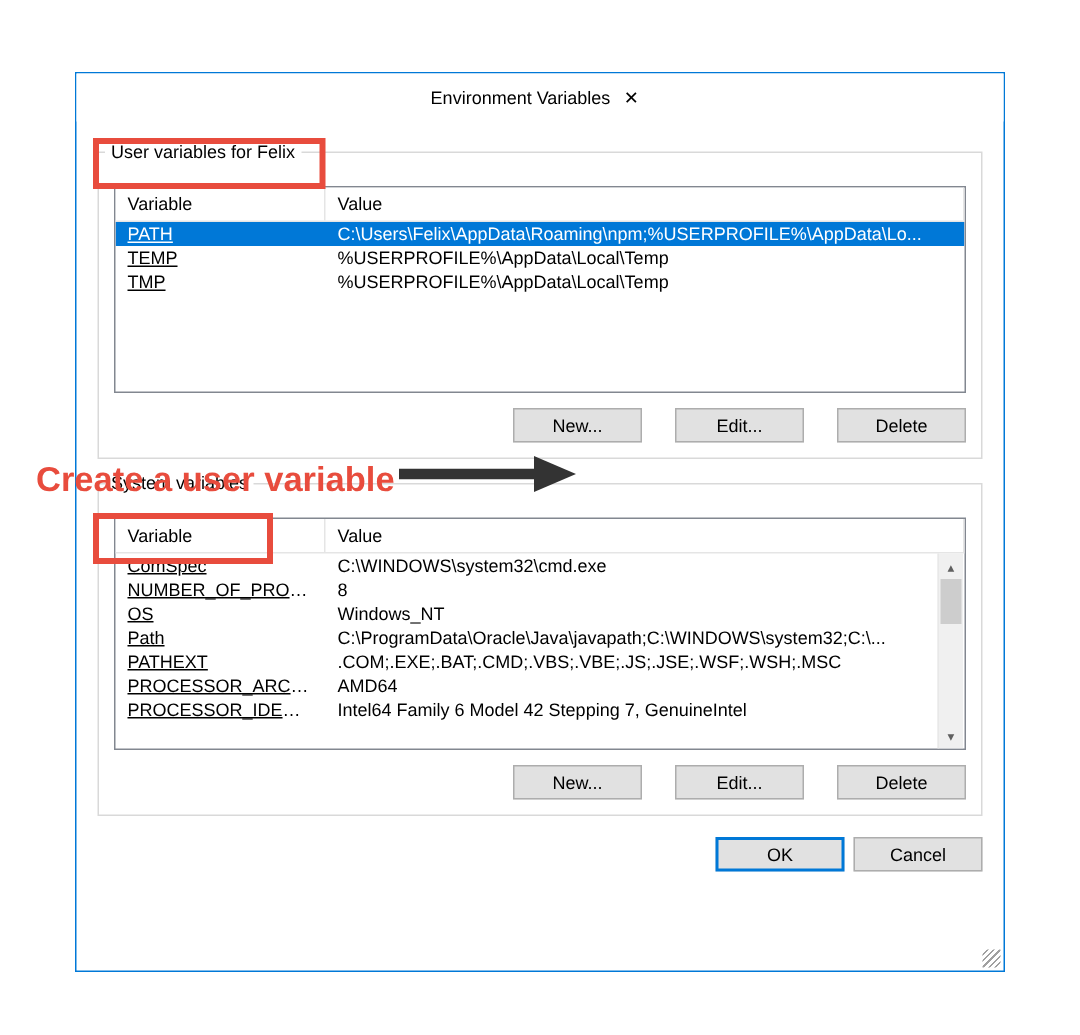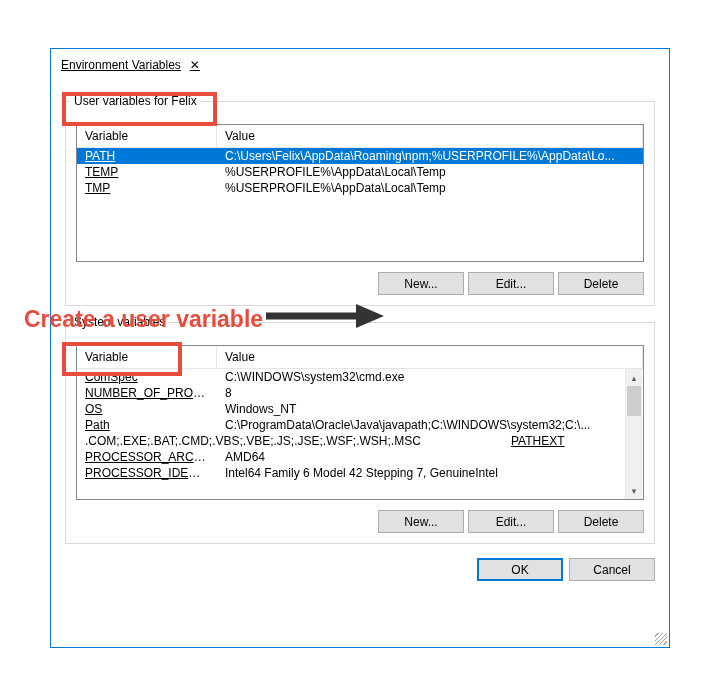--- a/index.html
+++ b/index.html
@@ -21,25 +21,24 @@
       top: 48px;
       width: 620px;
       height: 600px;
       border: 1px solid #0078d7;
       background: #fff;
       display: flex;
       flex-direction: column;
     }
     .titlebar {
       display: flex;
-      justify-content: flex-start;
+      justify-content: center;
       align-items: center;
       padding: 6px 8px 6px 10px;
       background: #fff;
-      text-decoration: underline;
     }
     .close-btn {
       width: 28px;
       height: 20px;
       display: flex;
       align-items: center;
       justify-content: center;
       font-family: Arial, sans-serif;
       font-size: 14px;
       cursor: pointer;
@@ -119,21 +118,21 @@
       width: 140px;
       flex-shrink: 0;
       text-decoration: underline;
     }
     .cell-val {
       flex: 1;
     }
     .btn-row {
       display: flex;
       justify-content: flex-end;
-      gap: 4px;
+      gap: 22px;
       margin-top: 10px;
     }
     .btn {
       width: 86px;
       height: 23px;
       border: 1px solid #adadad;
       background: #e1e1e1;
       font-size: 12px;
       cursor: pointer;
       display: flex;
@@ -282,22 +281,22 @@
           </div>
           <div class="listview-row">
             <div class="cell cell-var">OS</div>
             <div class="cell cell-val">Windows_NT</div>
           </div>
           <div class="listview-row">
             <div class="cell cell-var">Path</div>
             <div class="cell cell-val">C:\ProgramData\Oracle\Java\javapath;C:\WINDOWS\system32;C:\...</div>
           </div>
           <div class="listview-row">
+            <div class="cell cell-var">PATHEXT</div>
             <div class="cell cell-val">.COM;.EXE;.BAT;.CMD;.VBS;.VBE;.JS;.JSE;.WSF;.WSH;.MSC</div>
-            <div class="cell cell-var">PATHEXT</div>
           </div>
           <div class="listview-row">
             <div class="cell cell-var">PROCESSOR_ARCHITECTURE</div>
             <div class="cell cell-val">AMD64</div>
           </div>
           <div class="listview-row">
             <div class="cell cell-var">PROCESSOR_IDENTIFIER</div>
             <div class="cell cell-val">Intel64 Family 6 Model 42 Stepping 7, GenuineIntel</div>
           </div>
         </div>

